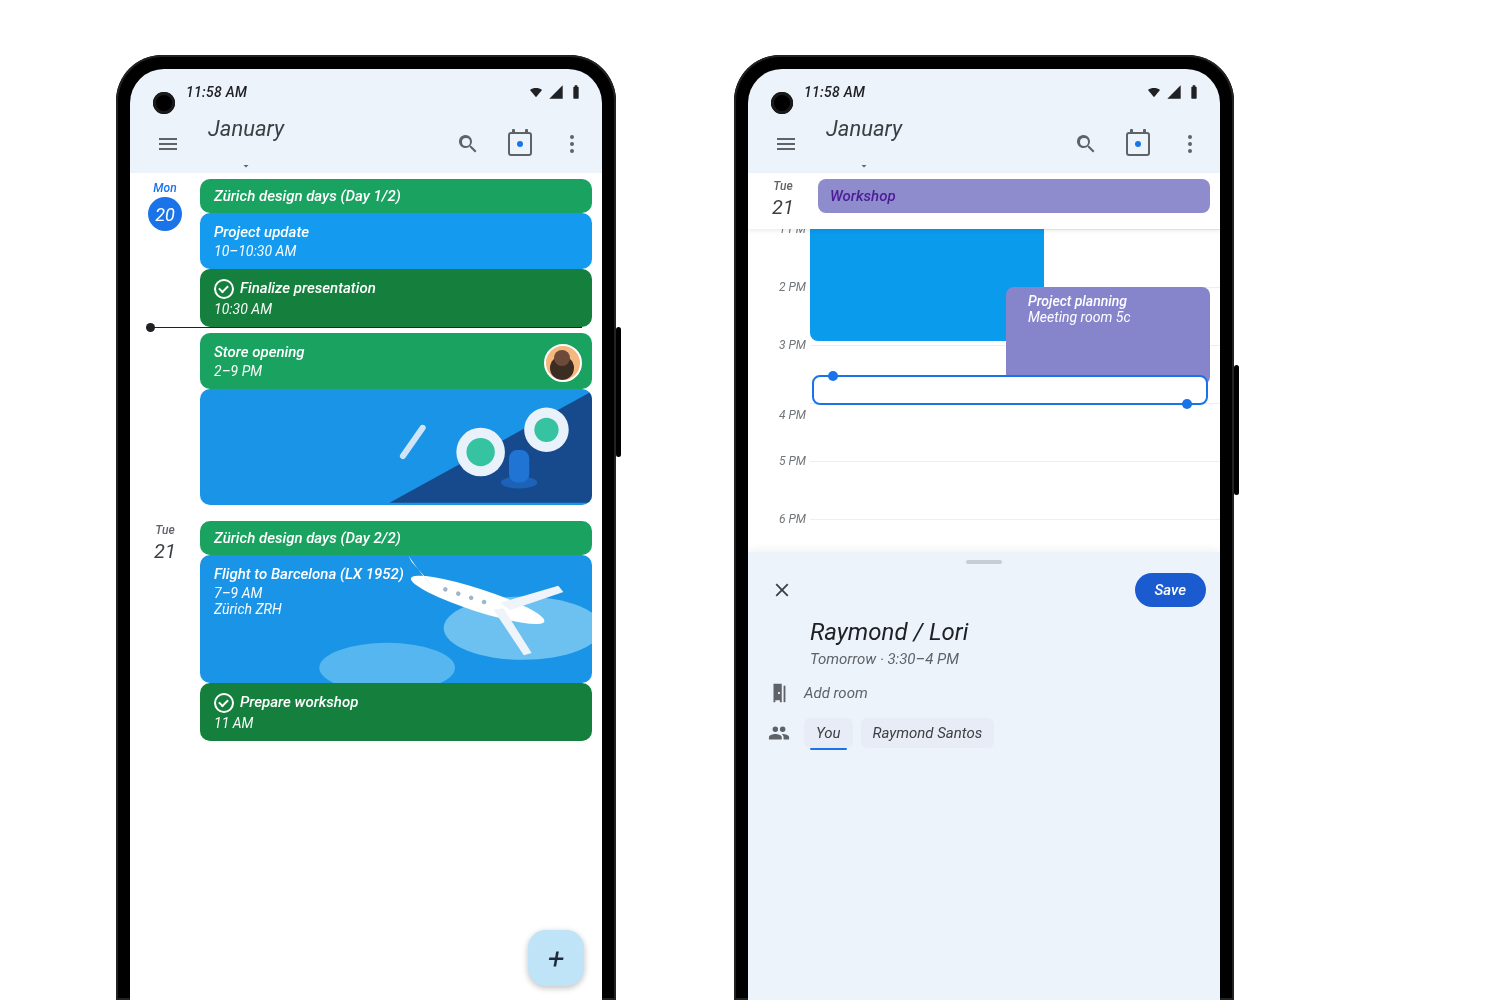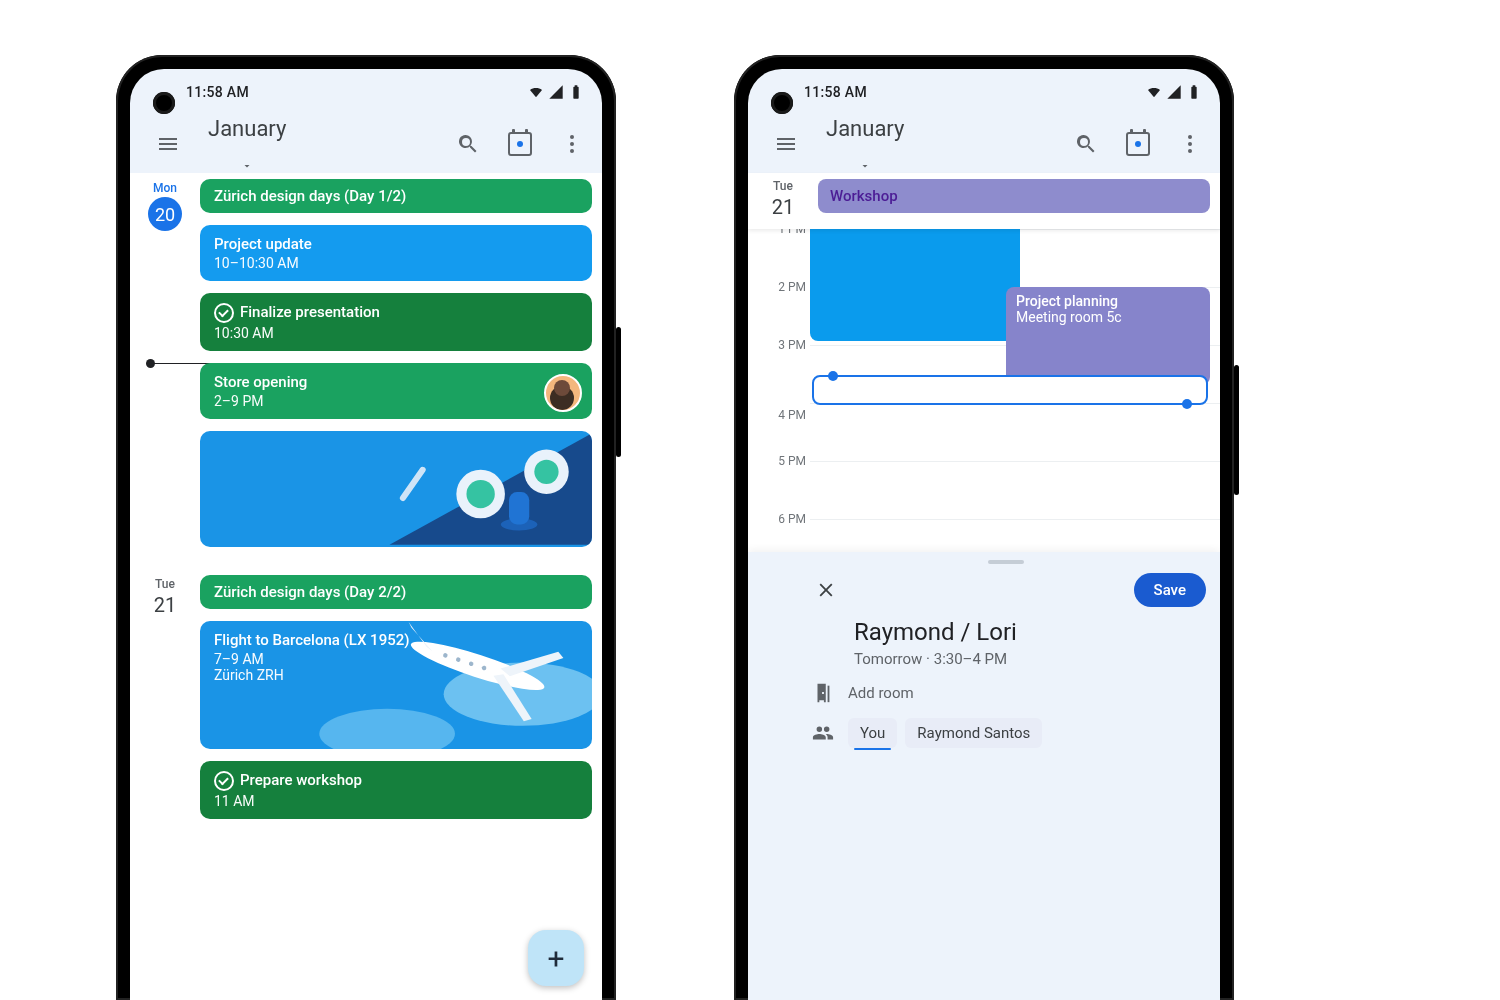--- a/index.html
+++ b/index.html
@@ -4,21 +4,21 @@
 <style>
   body { margin:0; font-family:'Roboto','Helvetica Neue',Arial,sans-serif; background:#fff; -webkit-font-smoothing:antialiased; }
   .stage { width:1500px; height:1000px; position:relative; }
   .phone { position:absolute; top:55px; width:500px; height:945px; }
   .phone.left  { left:116px; }
   .phone.right { left:734px; }
   .frame { position:absolute; inset:0; background:#000; border-radius:46px 46px 0 0; box-shadow:inset 0 0 0 2px #222; }
   .side-btn { position:absolute; background:#000; border-radius:3px; }
   .left .side-btn.b1 { right:-5px; top:272px; width:5px; height:130px; }
   .right .side-btn.b1 { right:-5px; top:310px; width:5px; height:130px; }
-  .screen { position:absolute; left:14px; right:14px; top:14px; bottom:0; background:#edf3fb; border-radius:34px 34px 0 0; overflow:hidden; }
+  .screen { position:absolute; left:14px; right:14px; top:14px; bottom:0; background:#edf3fb; border-radius:34px 34px 0 0; overflow:hidden;font-style:italic; }
   .cam-hole { position:absolute; left:23px; top:23px; width:22px; height:22px; border-radius:50%; background:#000; box-shadow:inset 0 0 0 3px #1a1a1a, 0 0 0 4px #edf3fb; }
 
   
   .status { height:46px; display:flex; align-items:center; justify-content:space-between; padding:0 18px 0 56px; font-size:14px; color:#202124; }
   .status .time { font-weight:500; letter-spacing:.3px; }
   .status .sys { display:flex; align-items:center; gap:4px; }
   .status svg { width:16px; height:16px; fill:#202124; }
 
   
   .appbar { height:58px; display:flex; align-items:center; padding:0 8px 0 16px; gap:8px; }
@@ -33,21 +33,21 @@
 
   
   .sched { position:absolute; left:0; right:0; top:104px; bottom:0; background:#fff; overflow:hidden; }
   .row { display:flex; }
   .datecol { width:70px; flex:none; text-align:center; padding-top:8px; }
   .datecol .dow { font-size:12px; color:#1a73e8; font-weight:500; }
   .datecol.dim .dow { color:#5f6368; }
   .datecol .dnum { font-size:20px; color:#3c4043; margin-top:2px; }
   .datecol .badge { display:inline-flex; width:34px; height:34px; border-radius:50%; background:#1a73e8; color:#fff; align-items:center; justify-content:center; font-size:18px; margin-top:2px; }
   .evcol { flex:1; padding:6px 10px 0 0; }
-  .ev { border-radius:10px; padding:10px 14px 10px 14px; color:#fff; margin-bottom:12px; position:relative; overflow:hidden; }
+  .ev { border-radius:10px; padding:10px 14px 10px 14px; color:#fff; margin-bottom:0; position:relative; overflow:hidden; }
   .ev .t { font-size:15px; font-weight:500; }
   .ev .s { font-size:14px; opacity:.97; margin-top:2px; }
   .ev .s2 { font-size:14px; opacity:.97; }
   .ev.sm { padding:8px 14px; }
   .green  { background:#1aa260; }
   .blue   { background:#149bef; }
   .indigo { background:#15803d; }
   .bblue  { background:#1a94e6; }
   .ev .check { display:inline-block; vertical-align:middle; width:16px; height:16px; border:2px solid #fff; border-radius:50%; margin-right:6px; position:relative; }
   .ev .check::after { content:''; position:absolute; left:3px; top:4px; width:7px; height:4px; border-left:2px solid #fff; border-bottom:2px solid #fff; transform:rotate(-45deg); }
@@ -67,29 +67,29 @@
   .fab { position:absolute; right:18px; bottom:14px; width:56px; height:56px; border-radius:18px; background:#bfe4f8; display:flex; align-items:center; justify-content:center; box-shadow:0 2px 6px rgba(0,0,0,.25); font-size:30px; color:#1f2b3a; }
 
   
   .dayhdr { position:absolute; left:0; right:0; top:104px; height:56px; background:#fff; display:flex; box-shadow:0 2px 4px rgba(0,0,0,.08); z-index:4; }
   .dayhdr .datecol { padding-top:6px; }
   .allday { flex:1; padding:6px 10px 0 0; }
   .allday .chip { background:#8e8ccd; color:#4c1d95; border-radius:8px; padding:8px 12px; font-size:15px; font-weight:500; }
   .grid { position:absolute; left:0; right:0; top:160px; bottom:0; background:#fff; overflow:hidden; }
   .hourline { position:absolute; left:62px; right:0; height:1px; background:#eceff1; }
   .hourlbl { position:absolute; left:0; width:58px; text-align:right; font-size:12px; color:#70757a; transform:translateY(-50%); }
-  .gev { position:absolute; border-radius:8px; color:#fff; padding:6px 10px; font-size:14px; overflow:hidden; }
+  .gev { position:absolute; border-radius:8px; color:#fff; padding:6px 22px; font-size:14px; overflow:hidden; }
   .gev .t { font-weight:500; }
   .newslot { position:absolute; border:2px solid #1a73e8; border-radius:8px; background:#fff; }
   .newslot .h { position:absolute; width:10px; height:10px; background:#1a73e8; border-radius:50%; }
   .newslot .h1 { left:14px; top:-6px; }
   .newslot .h2 { right:14px; bottom:-6px; }
 
   
-  .sheet { position:absolute; left:0; right:0; bottom:0; top:483px; background:#edf3fb; border-radius:0; box-shadow:0 -2px 8px rgba(0,0,0,.06);padding-left:44px; }
+  .sheet { position:absolute; left:0; right:0; bottom:0; top:483px; background:#edf3fb; border-radius:0; box-shadow:0 -2px 8px rgba(0,0,0,.06); }
   .sheet .grab { width:36px; height:4px; background:#c5cdd6; border-radius:2px; margin:8px auto 0; }
   .sheet .top { display:flex; align-items:center; justify-content:space-between; padding:6px 14px 0 14px; }
   .sheet .close { width:40px; height:40px; display:flex; align-items:center; justify-content:center; color:#3c4043; }
   .savebtn { background:#1a5bd0; color:#fff; border-radius:20px; padding:8px 20px; font-size:15px; font-weight:500; }
   .sheet .body { padding:8px 20px 0 62px; }
   .sheet .body, .sheet .prow { position:relative; }
   .sheet h2 { margin:0; font-size:24px; font-weight:400; color:#202124; }
   .sheet .sub { font-size:15px; color:#5f6368; margin-top:4px; }
   .prow { display:flex; align-items:center; padding:14px 20px 0 20px; gap:14px; color:#5f6368; font-size:15px; }
   .prow svg { width:22px; height:22px; fill:#5f6368; flex:none; }

